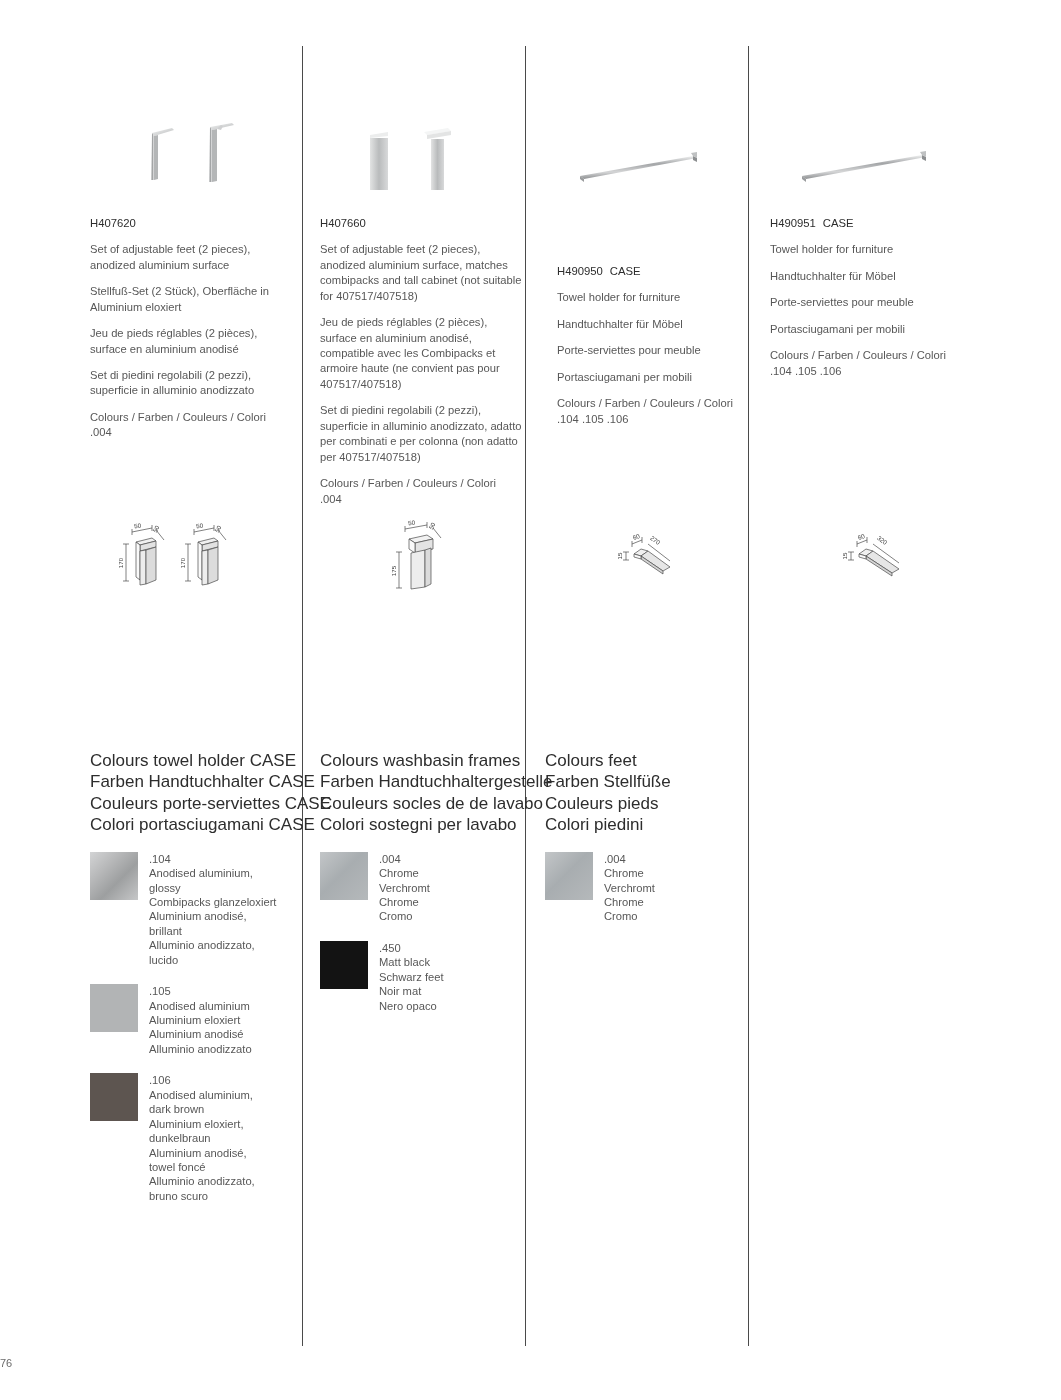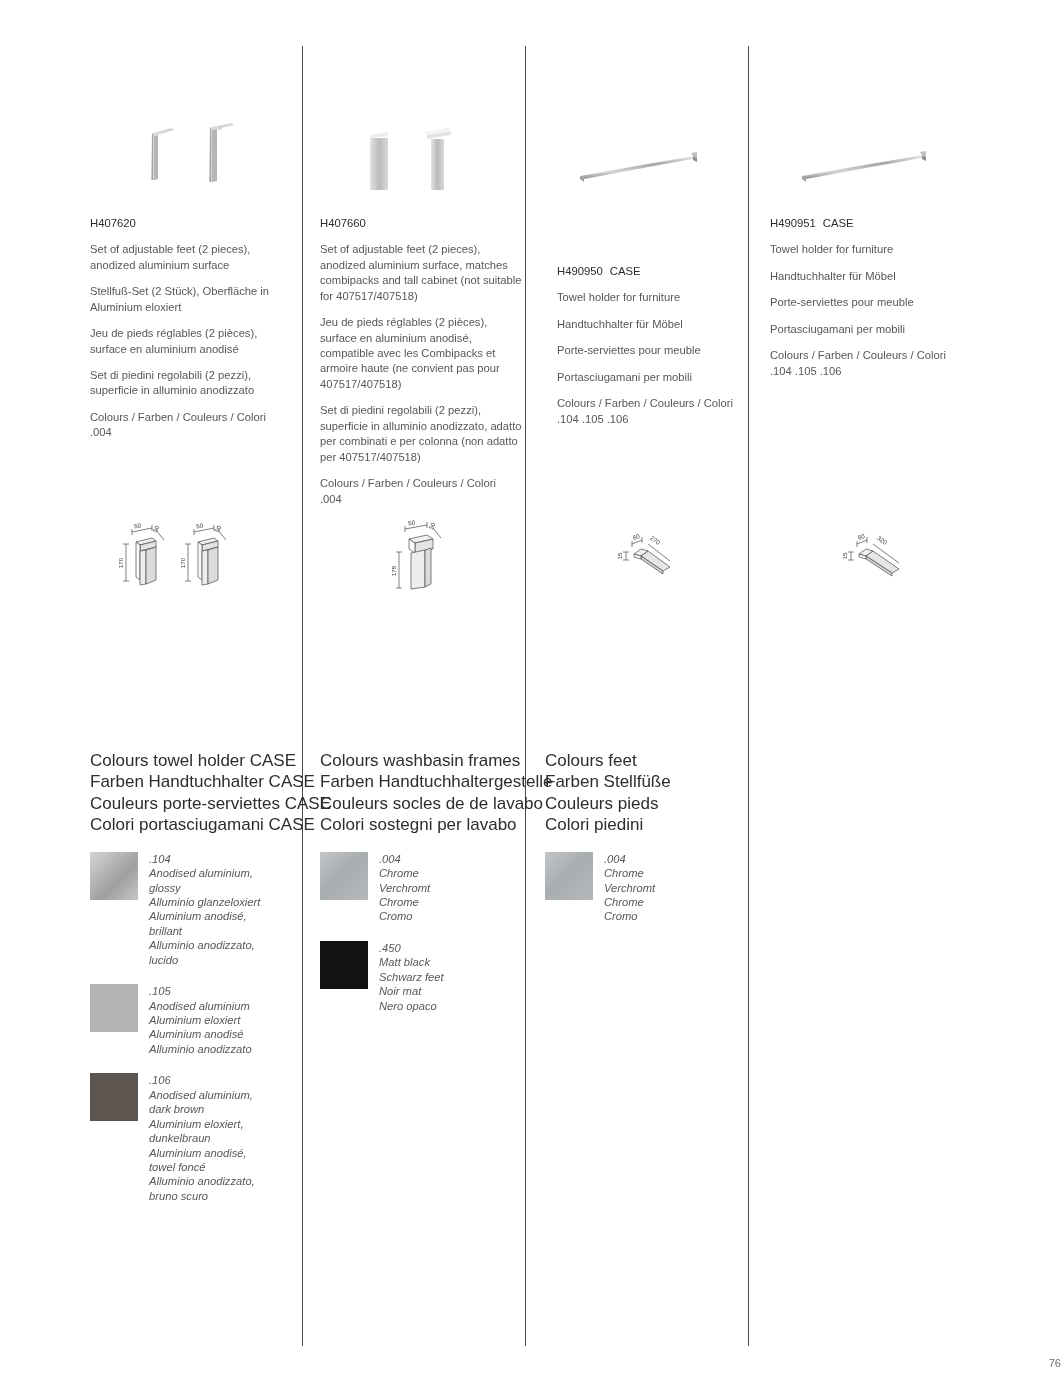--- a/index.html
+++ b/index.html
@@ -46,25 +46,25 @@
   .colours{position:absolute;width:215px;}
   .q1{left:90px;top:750px;}
   .q2{left:320px;top:750px;}
   .q3{left:545px;top:750px;}
 
   .chead{font-size:17px;color:#2d2d2d;line-height:1.26;margin:0 0 16px 0;}
   .chead div{white-space:nowrap;}
 
   .swrow{display:flex;margin-bottom:17px;}
   .swatch{width:48px;height:48px;flex:0 0 48px;}
-  .swtext{margin-left:11px;font-size:11.2px;color:#575757;line-height:1.29;font-style:italic;}
+  .swtext{margin-left:11px;font-size:11.2px;color:#575757;line-height:1.29;}
   .swtext div{white-space:nowrap;}
 
   
-  .pageno{position:absolute;left:0;right:0;top:1357px;text-align:right;
+  .pageno{position:absolute;left:0;right:0;top:1357px;text-align:left;
           font-size:11px;color:#6b6b6b;}
 
   svg{display:block;}
 </style>
 </head>
 <body>
 
 <div class="page">
 
   <div class="divider div1"></div>
@@ -310,21 +310,21 @@
       <div>Couleurs porte-serviettes CASE</div>
       <div>Colori portasciugamani CASE</div>
     </div>
 
     <div class="swrow">
       <div class="swatch" style="background:linear-gradient(135deg,#d3d4d5 0%,#b9babb 30%,#9d9fa0 60%,#c6c7c8 100%);"></div>
       <div class="swtext">
         <div>.104</div>
         <div>Anodised aluminium,</div>
         <div>glossy</div>
-        <div>Alluminio glanzeloxiert</div>
+        <div>Combipacks glanzeloxiert</div>
         <div>Aluminium anodisé,</div>
         <div>brillant</div>
         <div>Alluminio anodizzato,</div>
         <div>lucido</div>
       </div>
     </div>
 
     <div class="swrow">
       <div class="swatch" style="background:#b2b4b5;"></div>
       <div class="swtext">

